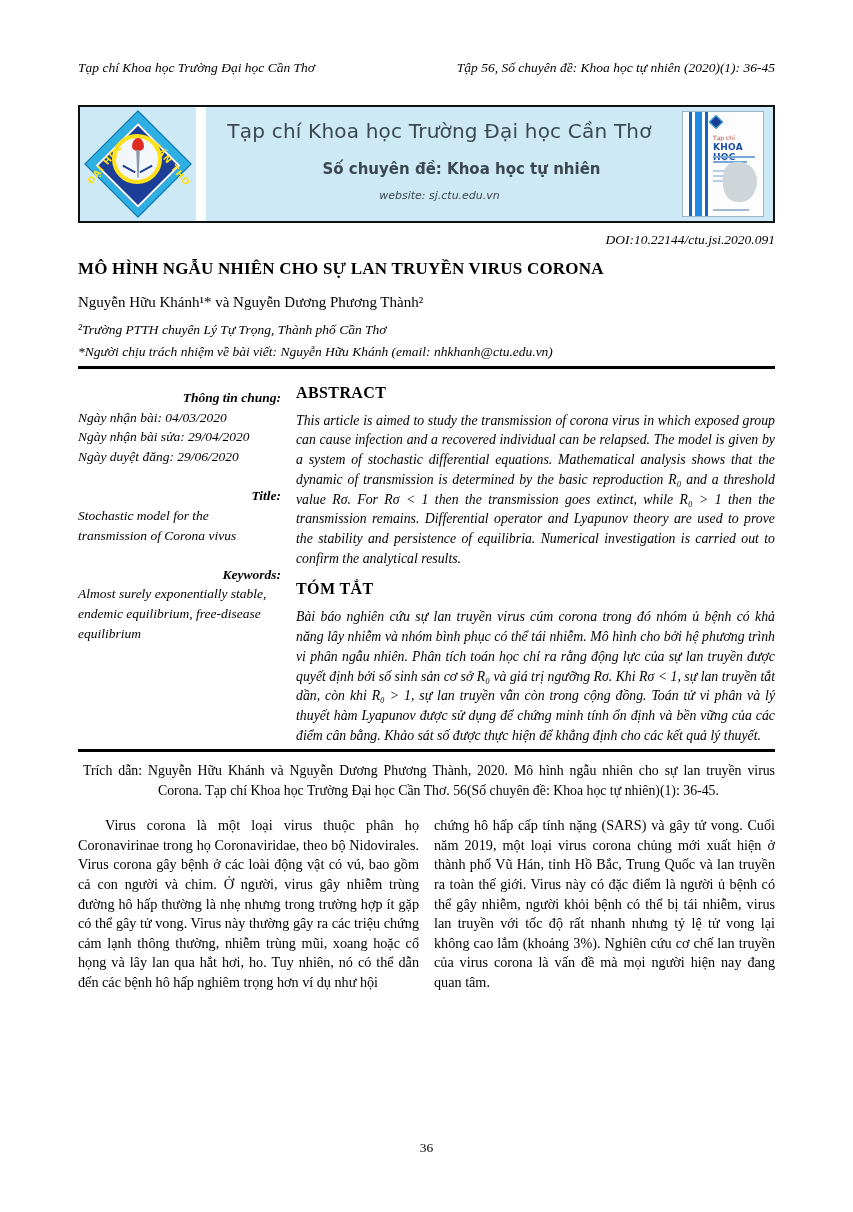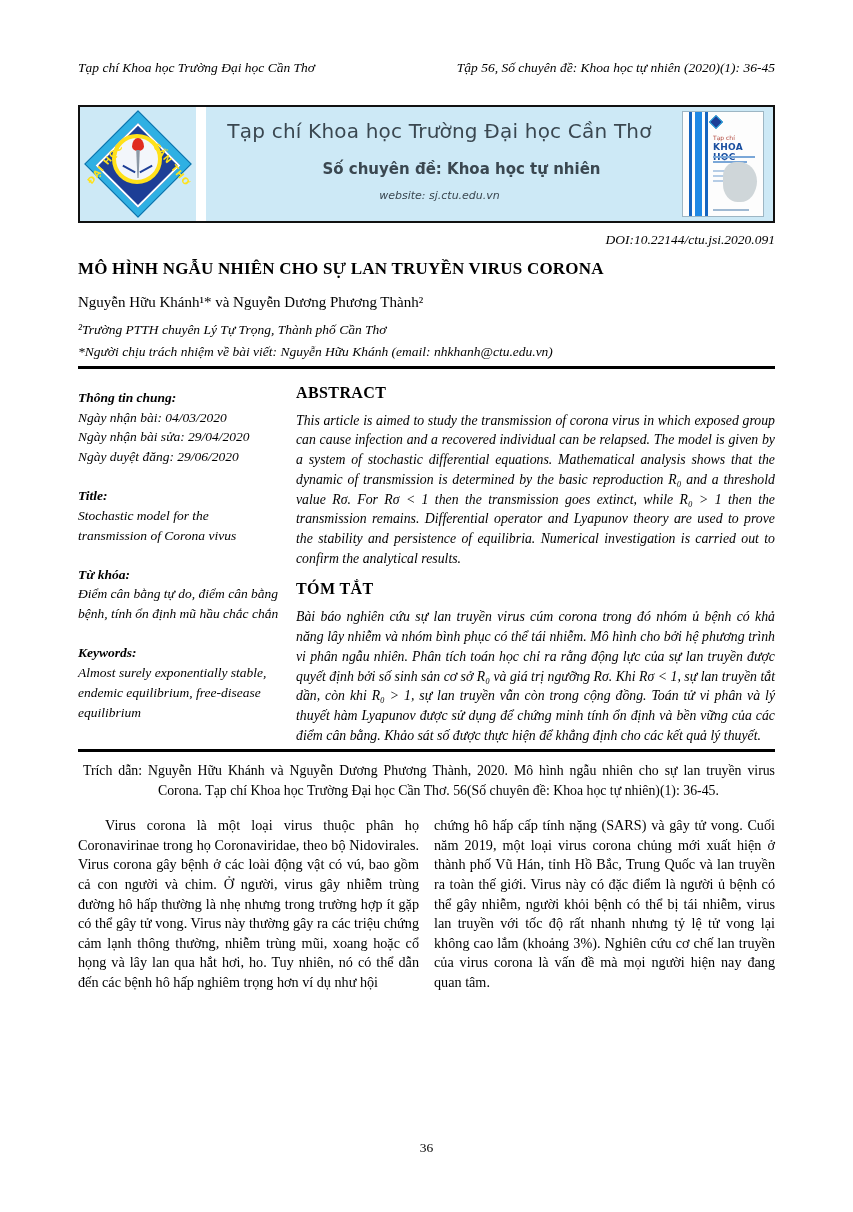--- a/index.html
+++ b/index.html
@@ -106,21 +106,21 @@
   .article-title { margin-top:11px; font-size:17px; font-weight:bold; letter-spacing:.2px; }
   .authors { margin-top:15px; font-size:15px; }
   .affils { margin-top:8px; font-style:italic; font-size:13.5px; line-height:1.62; }
   .rule { border:none; border-top:3px solid #000; margin-top:3px; }
 
   
   .info-section { display:flex; margin-top:10px; }
   .side { width:203px; flex:none; font-style:italic; font-size:13.5px; line-height:1.47; }
   .side .grp { margin-top:19px; }
   .side .grp:first-child { margin-top:9px; }
-  .side .h { font-weight:bold; }
+  .side .h { font-weight:bold;text-align:right; }
   .abs-col { flex:1; margin-left:15px; }
   .abs-h { font-weight:bold; font-size:16px; margin-top:5px; letter-spacing:.4px; }
   .abs-p { margin-top:9px; font-style:italic; font-size:13.8px; line-height:1.43; text-align:justify; }
   .tomtat-h { margin-top:12px; }
 
   
   .citation {
     margin-top:9px;
     font-size:13.8px; line-height:1.5;
     padding-left:80px; text-indent:-75px;
@@ -208,24 +208,20 @@
           <div class="h">Thông tin chung:</div>
           <div>Ngày nhận bài: 04/03/2020</div>
           <div>Ngày nhận bài sửa: 29/04/2020</div>
           <div>Ngày duyệt đăng: 29/06/2020</div>
         </div>
         <div class="grp">
           <div class="h">Title:</div>
           <div>Stochastic model for the transmission of Corona vivus</div>
         </div>
         <div class="grp">
-          <div class="h">Từ khóa:</div>
-          <div>Điểm cân bằng tự do, điểm cân bằng bệnh, tính ổn định mũ hầu chắc chắn</div>
-        </div>
-        <div class="grp">
           <div class="h">Keywords:</div>
           <div>Almost surely exponentially stable, endemic equilibrium, free-disease equilibrium</div>
         </div>
       </div>
       <div class="abs-col">
         <div class="abs-h">ABSTRACT</div>
         <div class="abs-p">This article is aimed to study the transmission of corona virus in which exposed group can cause infection and a recovered individual can be relapsed. The model is given by a system of stochastic differential equations. Mathematical analysis shows that the dynamic of transmission is determined by the basic reproduction R₀ and a threshold value Rσ. For Rσ &lt; 1 then the transmission goes extinct, while R₀ &gt; 1 then the transmission remains. Differential operator and Lyapunov theory are used to prove the stability and persistence of equilibria. Numerical investigation is carried out to confirm the analytical results.</div>
         <div class="abs-h tomtat-h">TÓM TẮT</div>
         <div class="abs-p">Bài báo nghiên cứu sự lan truyền virus cúm corona trong đó nhóm ủ bệnh có khả năng lây nhiễm và nhóm bình phục có thể tái nhiễm. Mô hình cho bởi hệ phương trình vi phân ngẫu nhiên. Phân tích toán học chỉ ra rằng động lực của sự lan truyền được quyết định bởi số sinh sản cơ sở R₀ và giá trị ngưỡng Rσ. Khi Rσ &lt; 1, sự lan truyền tắt dần, còn khi R₀ &gt; 1, sự lan truyền vẫn còn trong cộng đồng. Toán tử vi phân và lý thuyết hàm Lyapunov được sử dụng để chứng minh tính ổn định và bền vững của các điểm cân bằng. Khảo sát số được thực hiện để khẳng định cho các kết quả lý thuyết.</div>
       </div>

